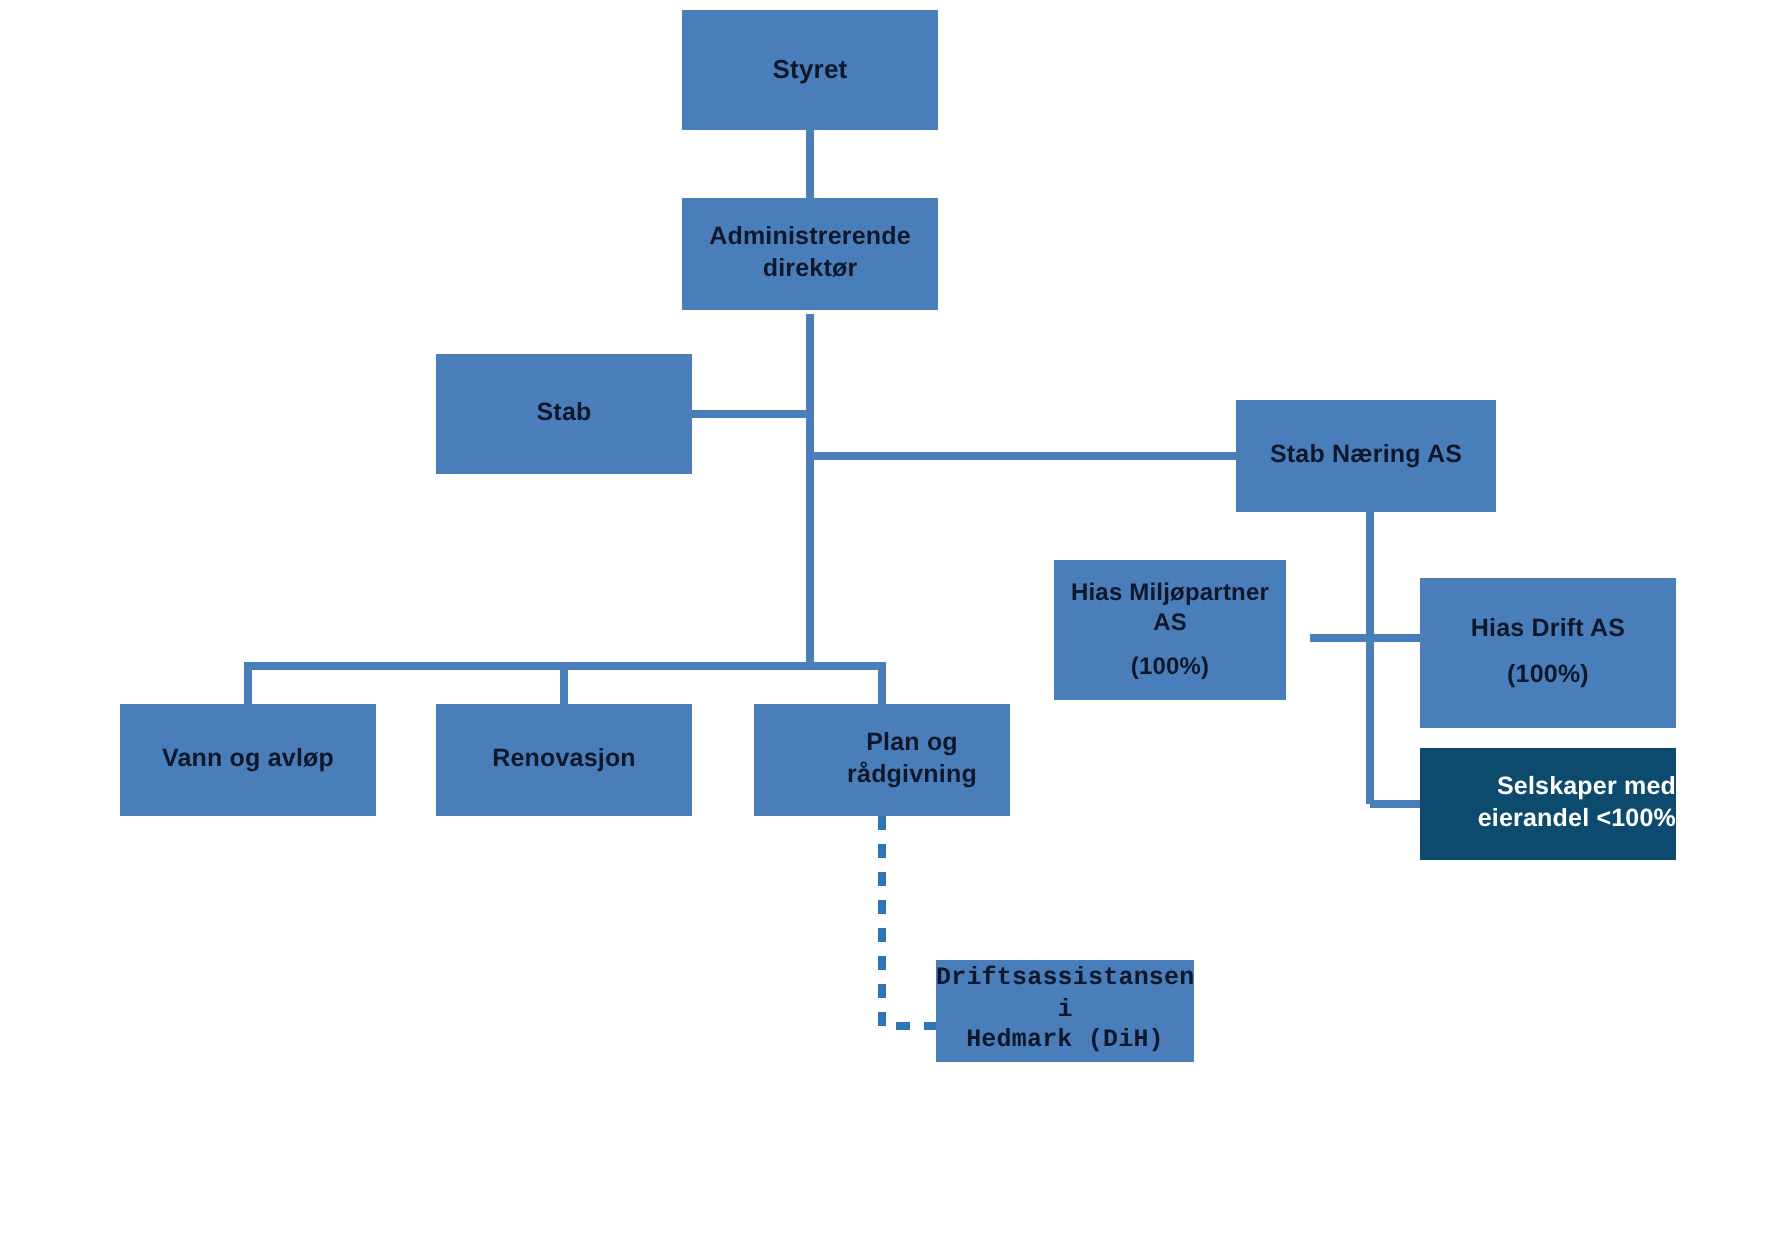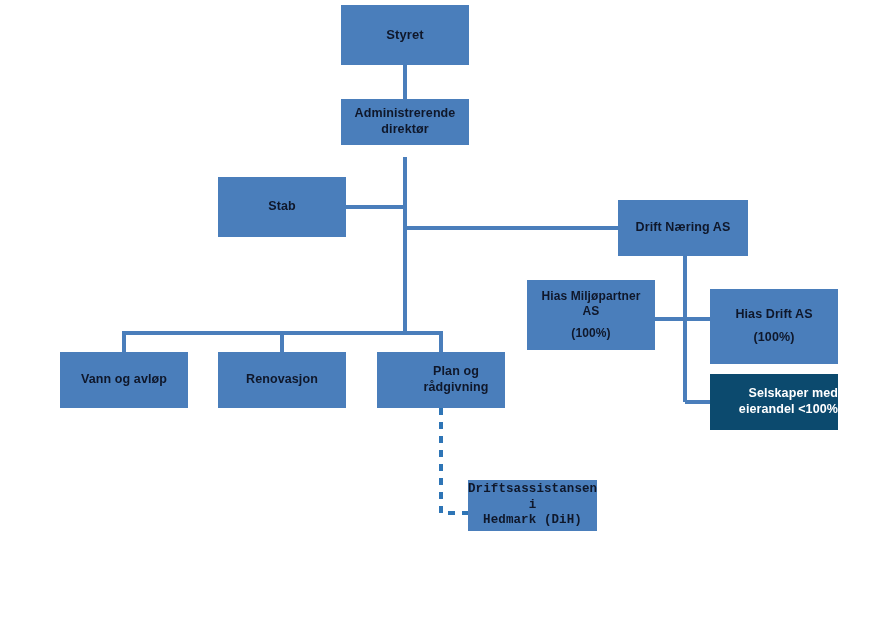--- a/index.html
+++ b/index.html
@@ -47,24 +47,24 @@
     text-align: right;
   }
   .node .line {
     display: block;
     width: 100%;
   }
   .node .line.spacer {
     height: 0.55em;
   }
   .n-styret        { left: 341px; top: 5px;   width: 128px; height: 60px;  font-size: 13px; }
-  .n-direktor      { left: 341px; top: 99px;  width: 128px; height: 46px;  font-size: 12.5px; }
+  .n-direktor      { left: 341px; top: 99px;  width: 128px; height: 56px;  font-size: 12.5px; }
   .n-stab          { left: 218px; top: 177px; width: 128px; height: 60px;  font-size: 12.5px; justify-content: center; }
   .n-naering       { left: 618px; top: 200px; width: 130px; height: 56px;  font-size: 12.5px; }
-  .n-miljopartner  { left: 527px; top: 280px; width: 128px; height: 70px;  font-size: 12px; }
+  .n-miljopartner  { left: 527px; top: 280px; width: 116px; height: 70px;  font-size: 12px; }
   .n-drift         { left: 710px; top: 289px; width: 128px; height: 75px;  font-size: 12.5px; }
   .n-selskaper     { left: 710px; top: 374px; width: 128px; height: 56px;  font-size: 12.5px; }
   .n-vann          { left: 60px;  top: 352px; width: 128px; height: 56px;  font-size: 12.5px; }
   .n-renovasjon    { left: 218px; top: 352px; width: 128px; height: 56px;  font-size: 12.5px; }
   .n-plan          { left: 377px; top: 352px; width: 128px; height: 56px;  font-size: 12.5px; padding-left: 30px; }
   .n-dih           { left: 468px; top: 480px; width: 129px; height: 51px;  font-size: 12.5px; font-family: Liberation Mono, monospace; }
 </style>
 </head>
 <body>
 
@@ -107,21 +107,21 @@
   <div class="node filled n-direktor">
     <span class="line">Administrerende</span>
     <span class="line">direktør</span>
   </div>
 
   <div class="node filled n-stab">
     <span class="line">Stab</span>
   </div>
 
   <div class="node filled n-naering">
-    <span class="line">Drift Næring AS</span>
+    <span class="line">Stab Næring AS</span>
   </div>
 
   <div class="node filled n-miljopartner">
     <span class="line">Hias Miljøpartner</span>
     <span class="line">AS</span>
     <span class="line spacer"></span>
     <span class="line">(100%)</span>
   </div>
 
   <div class="node filled n-drift">

